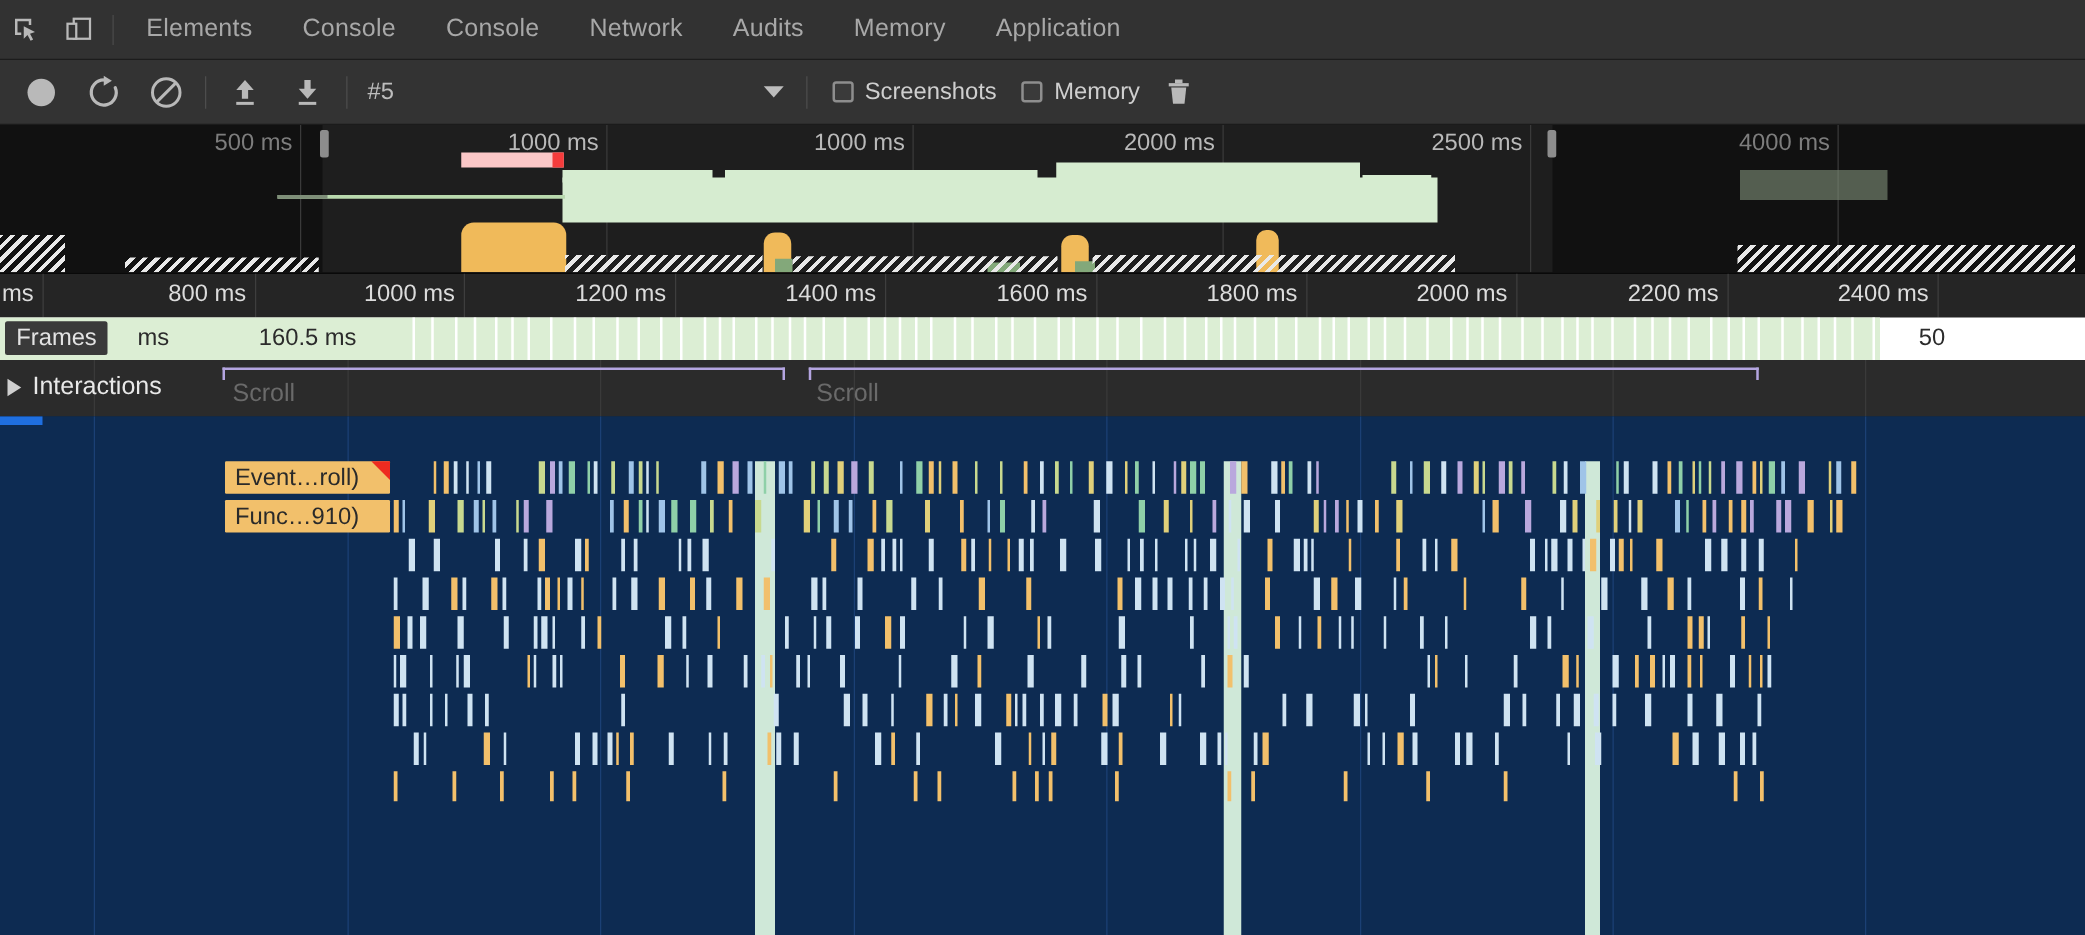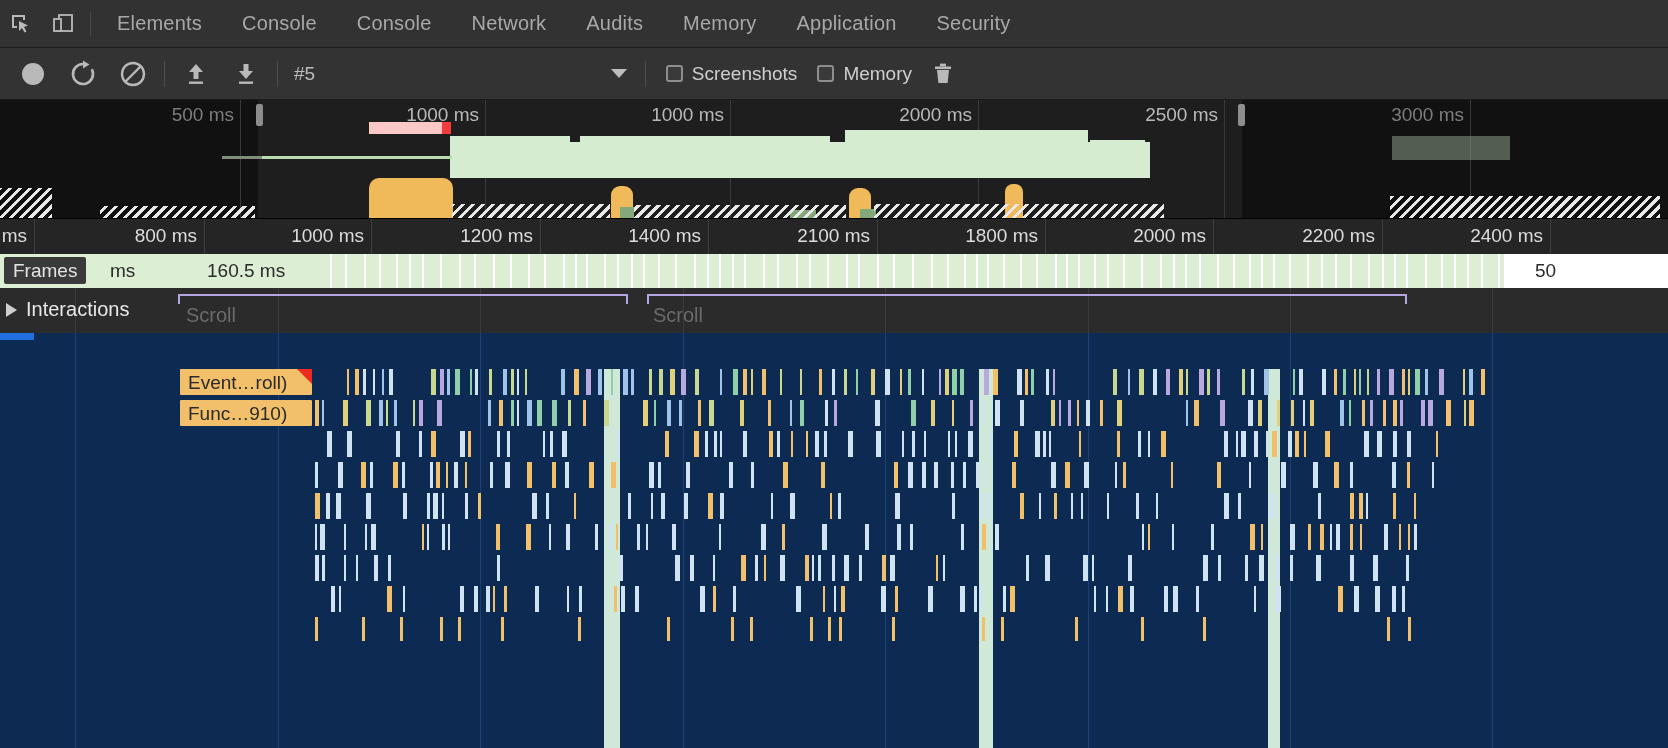--- a/index.html
+++ b/index.html
@@ -117,21 +117,20 @@
       </svg>
     </div>
     <div class="divider"></div>
     <div class="tab">Elements</div>
     <div class="tab">Console</div>
     <div class="tab">Console</div>
     <div class="tab">Network</div>
     <div class="tab">Audits</div>
     <div class="tab">Memory</div>
     <div class="tab">Application</div>
-    <div class="tab">Security</div>
   </div>
 
   <div class="toolbar">
     <div class="tb-btn">
       <svg width="28" height="28" viewBox="0 0 28 28">
           <circle cx="14" cy="14" r="11" fill="#b9b9b9"></circle>
         </svg>
     </div>
     <div class="tb-btn">
       <svg width="30" height="30" viewBox="0 0 30 30">
@@ -219,21 +218,21 @@
     <div class="ov-hatch" style="left:452px; width:158px; height:14px;"></div>
     <div class="ov-hatch" style="left:634px; width:212px; height:13px;"></div>
     <div class="ov-hatch" style="left:874px; width:290px; height:14px;"></div>
     <div class="ov-hatch" style="left:1390px; width:270px; height:22px;"></div>
 
     <div class="ov-tlabel dim" style="left:240px">500 ms</div>
     <div class="ov-tlabel" style="left:485px">1000 ms</div>
     <div class="ov-tlabel" style="left:730px">1000 ms</div>
     <div class="ov-tlabel" style="left:978px">2000 ms</div>
     <div class="ov-tlabel" style="left:1224px">2500 ms</div>
-    <div class="ov-tlabel dim" style="left:1470px">3000 ms</div>
+    <div class="ov-tlabel dim" style="left:1470px">4000 ms</div>
 
     <div class="ov-handle" style="left:256px"></div>
     <div class="ov-handle" style="left:1238px"></div>
   </div>
 
   <div class="druler">
     <div class="dr-tick" style="left:34px"></div>
     <div class="dr-tick" style="left:204px"></div>
     <div class="dr-tick" style="left:371px"></div>
     <div class="dr-tick" style="left:540px"></div>
@@ -242,21 +241,21 @@
     <div class="dr-tick" style="left:1045px"></div>
     <div class="dr-tick" style="left:1213px"></div>
     <div class="dr-tick" style="left:1382px"></div>
     <div class="dr-tick" style="left:1550px"></div>
 
     <div class="dr-label" style="left:34px">ms</div>
     <div class="dr-label" style="left:204px">800 ms</div>
     <div class="dr-label" style="left:371px">1000 ms</div>
     <div class="dr-label" style="left:540px">1200 ms</div>
     <div class="dr-label" style="left:708px">1400 ms</div>
-    <div class="dr-label" style="left:877px">2100 ms</div>
+    <div class="dr-label" style="left:877px">1600 ms</div>
     <div class="dr-label" style="left:1045px">1800 ms</div>
     <div class="dr-label" style="left:1213px">2000 ms</div>
     <div class="dr-label" style="left:1382px">2200 ms</div>
     <div class="dr-label" style="left:1550px">2400 ms</div>
   </div>
 
   <div class="frames">
     <div class="frames-bg" style="left:0; width:1504px;"></div>
     <div class="fr-badge">Frames</div>
     <div class="fr-text" style="left:110px">ms</div>

